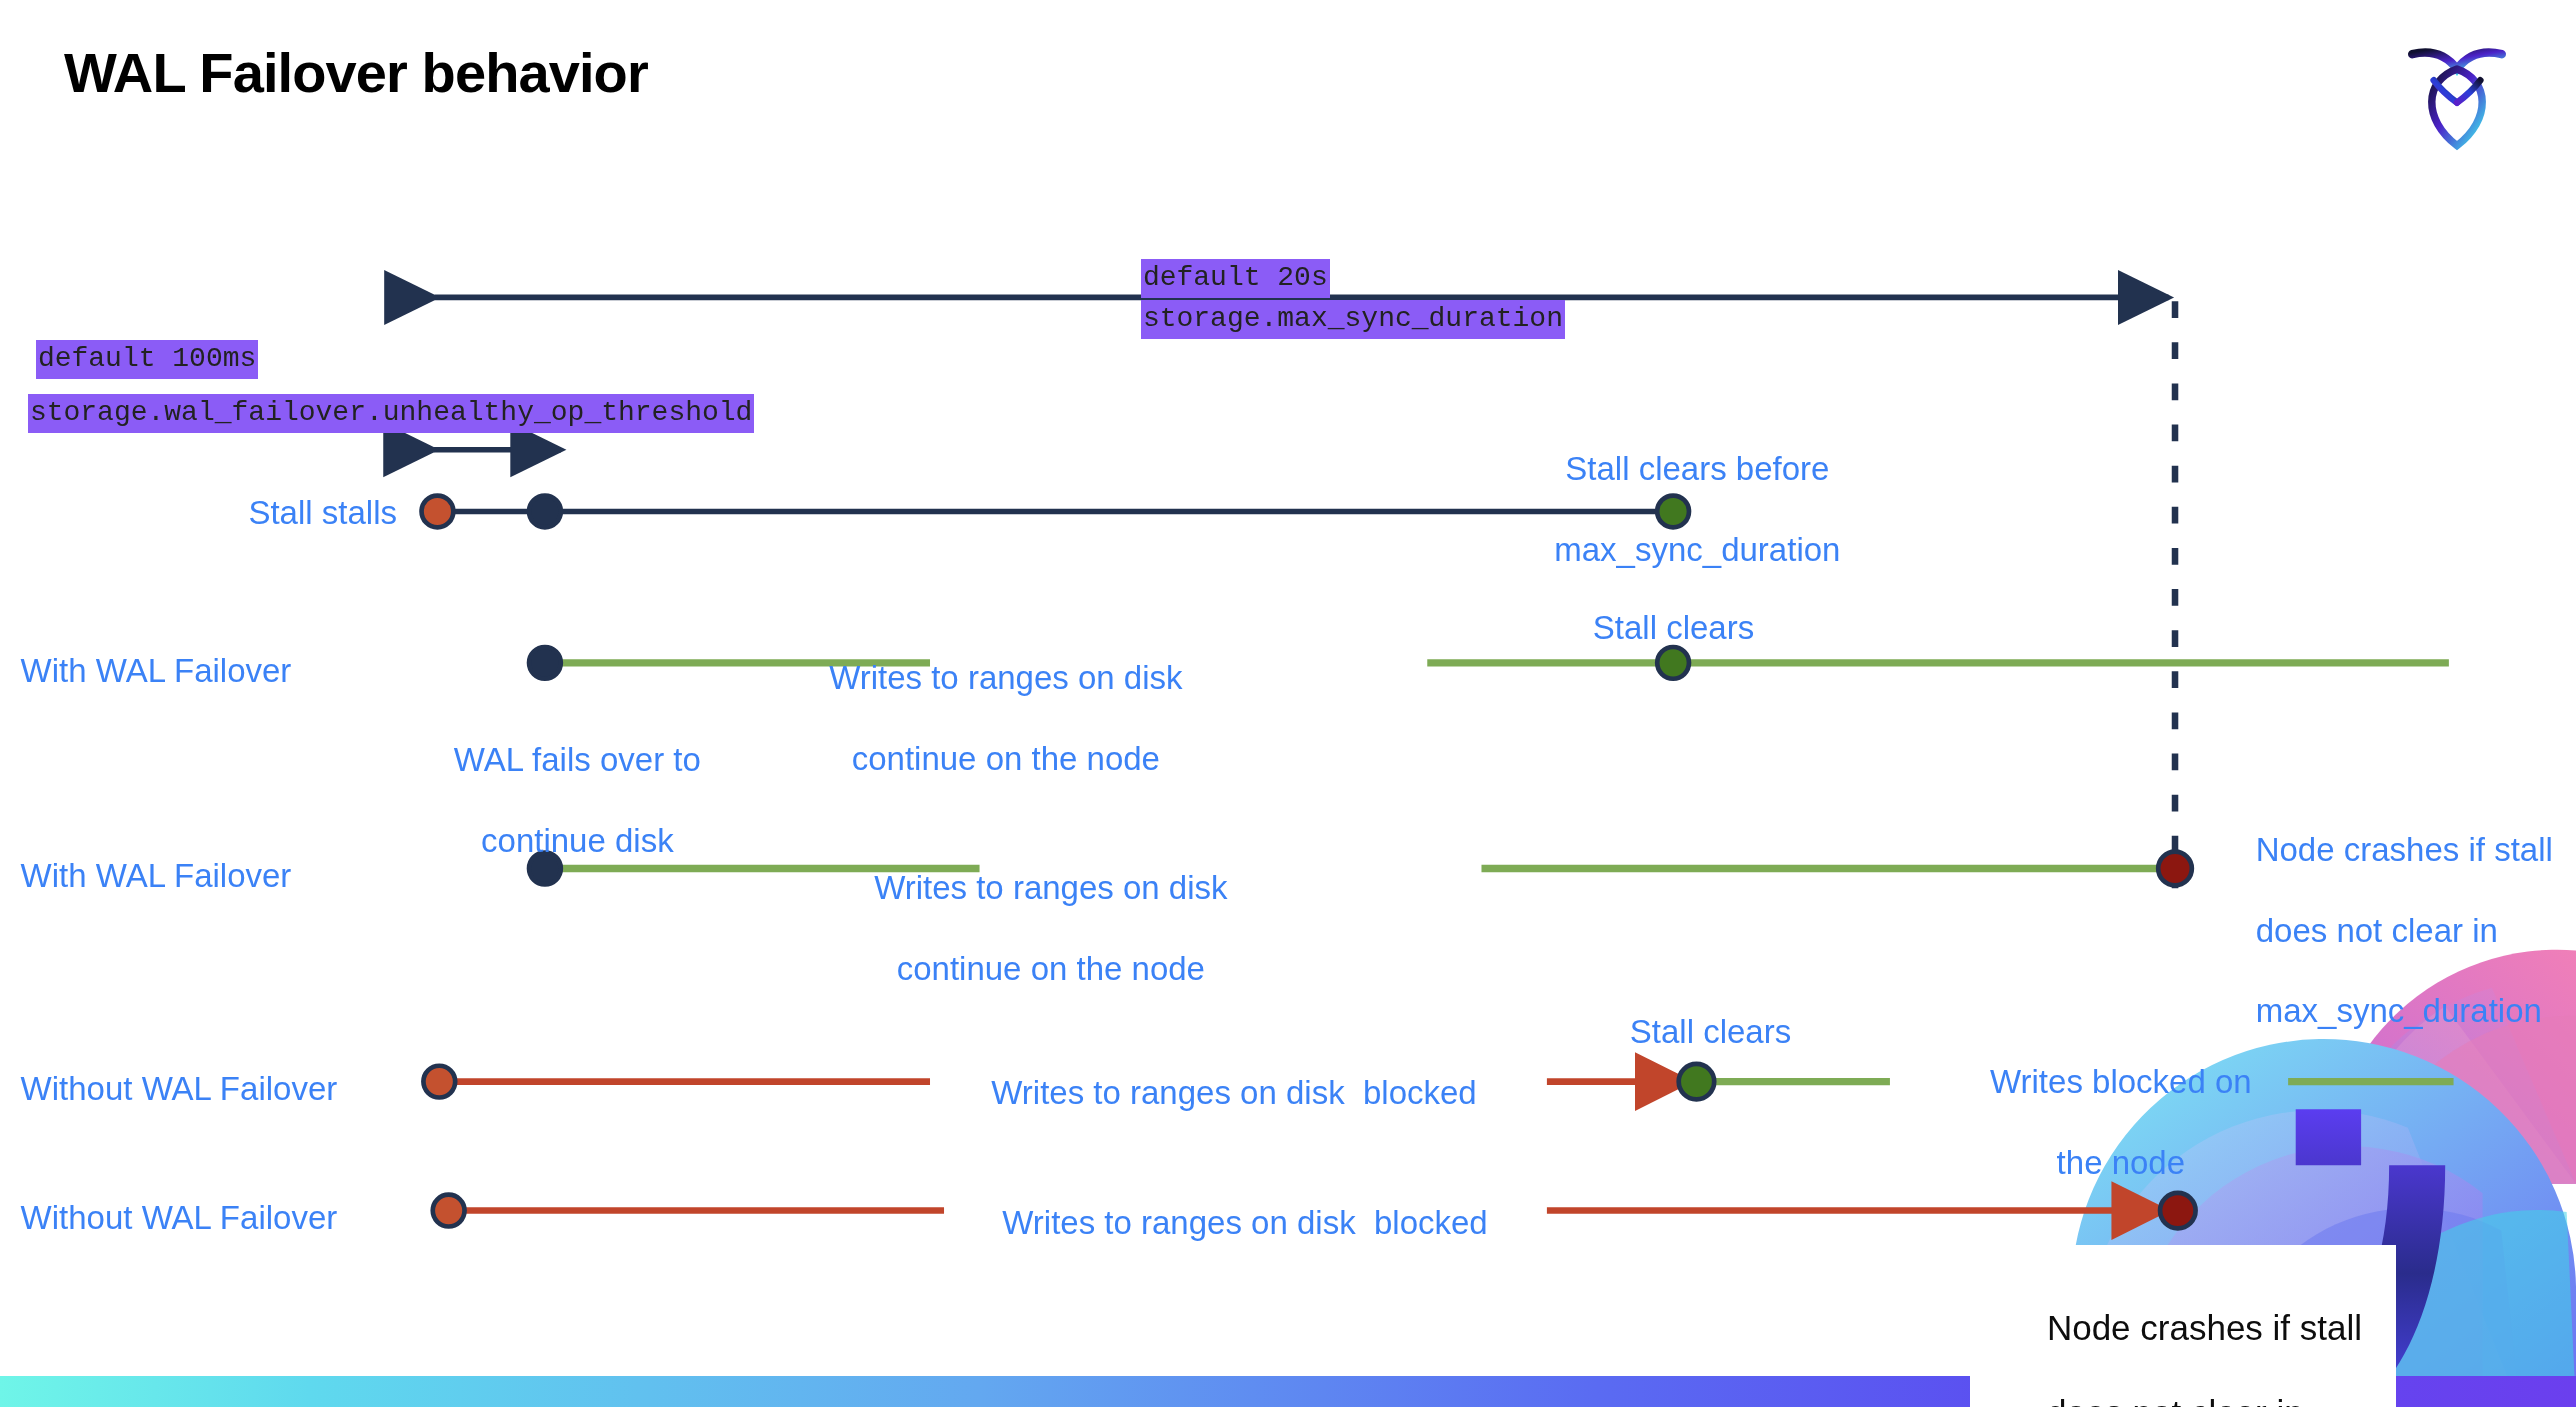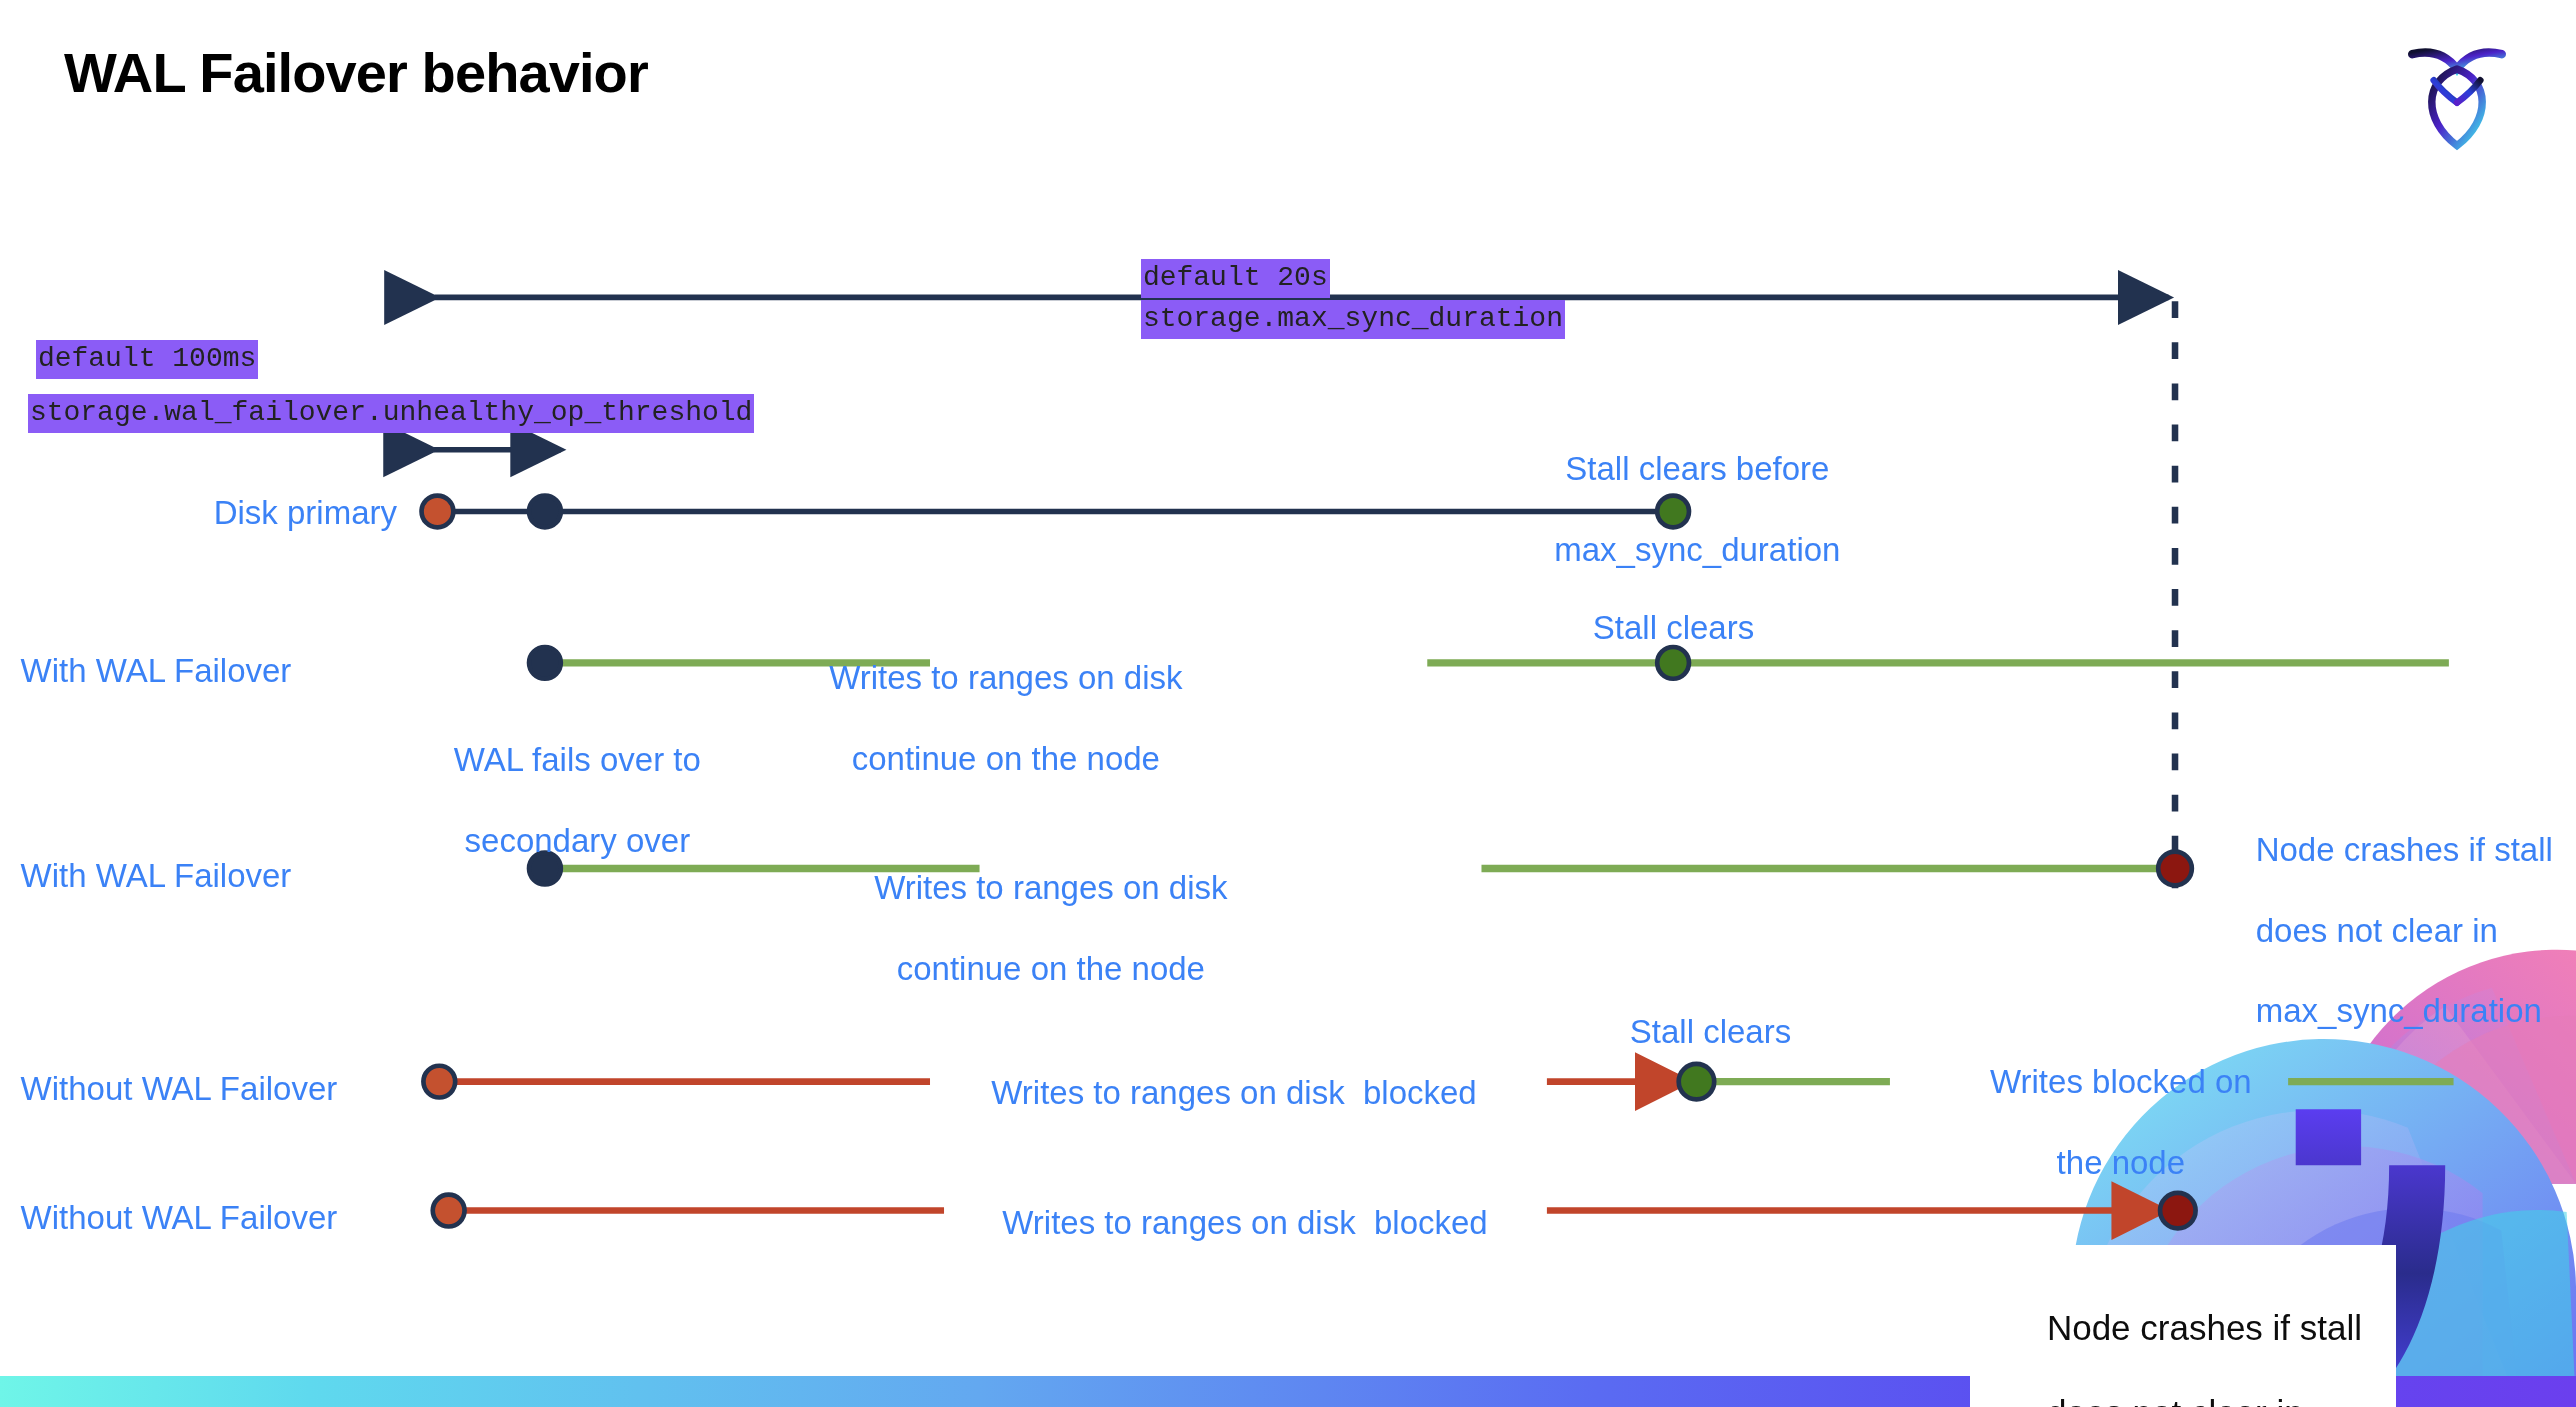--- a/index.html
+++ b/index.html
@@ -187,38 +187,38 @@
     <circle cx="480" cy="1295" r="17" fill="#C4512F" stroke="#22324F" stroke-width="5"></circle>
     <circle cx="2330" cy="1295" r="19" fill="#8C1710" stroke="#22324F" stroke-width="5"></circle>
   </svg>
 
   <div class="codechip" style="left:1141px;top:259px;">default 20s</div>
   <div class="codechip" style="left:1141px;top:300px;">storage.max_sync_duration</div>
 
   <div class="codechip" style="left:36px;top:340px;">default 100ms</div>
   <div class="codechip" style="left:28px;top:394px;">storage.wal_failover.unhealthy_op_threshold</div>
 
-  <div class="lbl right" style="left:0px;top:493px;width:397px;">Disk primary</div>
+  <div class="lbl right" style="left:0px;top:493px;width:397px;">Stall stalls</div>
 
   <div class="lbl" style="left:20.6px;top:651px;">With WAL Failover</div>
 
   <div class="lbl" style="left:20.6px;top:856px;">With WAL Failover</div>
 
   <div class="lbl" style="left:20.6px;top:1069px;">Without WAL Failover</div>
 
   <div class="lbl" style="left:20.6px;top:1198px;">Without WAL Failover</div>
 
   <div class="lbl center" style="left:1492px;top:409px;width:374px;">
     <span>Stall clears before</span><br>
     <span>max_sync_duration</span>
   </div>
 
   <div class="lbl center" style="left:372px;top:700px;width:374px;">
     <span>WAL fails over to</span><br>
-    <span>secondary over</span>
+    <span>continue disk</span>
   </div>
 
   <div class="lbl center" style="left:754px;top:618px;width:467px;">
     <span>Writes to ranges on disk</span><br>
     <span>continue on the node</span>
   </div>
 
   <div class="lbl center" style="left:1510px;top:608px;width:327px;">Stall clears</div>
 
 

